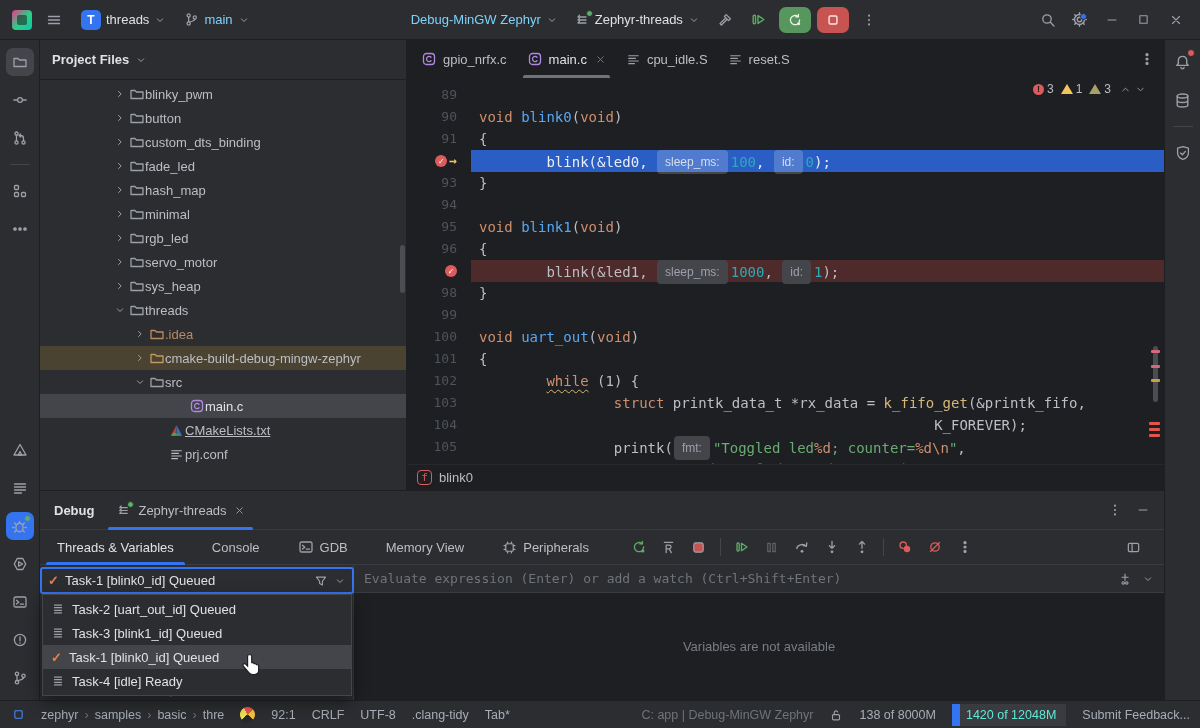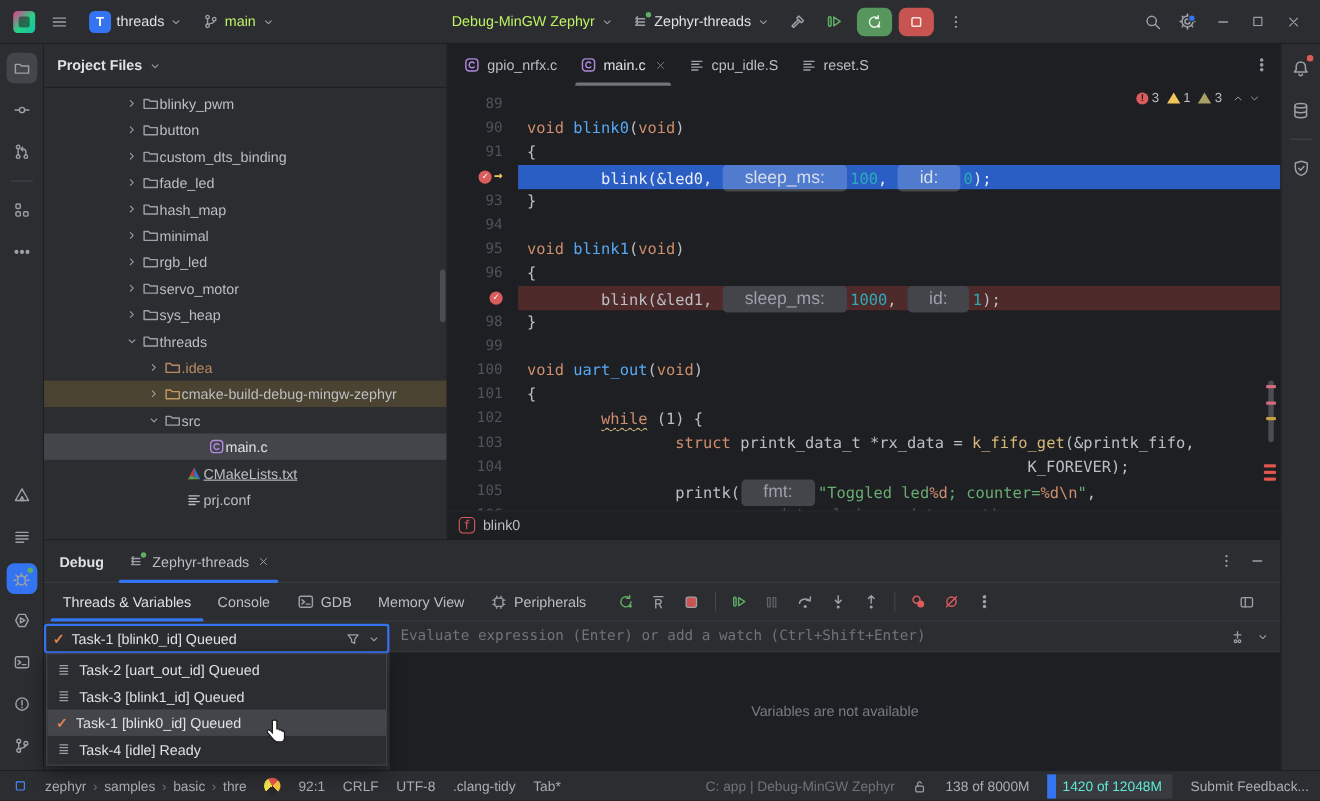--- a/index.html
+++ b/index.html
@@ -13,21 +13,21 @@
 
   
   .titlebar{height:40px;flex:0 0 40px;display:flex;align-items:center;padding:0 10px 0 12px;
             border-bottom:1px solid #1e1f22;gap:8px;}
   .logo{width:20px;height:20px;border-radius:4px;background:linear-gradient(135deg,#ed358c 0%,#23d486 55%,#17c0a9 100%);position:relative;flex:0 0 20px;}
   .logo::after{content:"";position:absolute;inset:5px;background:#1e1f22;border-radius:2px;opacity:.55;}
   .tb-btn{height:28px;min-width:28px;display:flex;align-items:center;justify-content:center;border-radius:6px;gap:5px;padding:0 5px;cursor:default;}
   .proj-chip{width:20px;height:20px;border-radius:5px;background:#3574f0;color:#fff;font-weight:700;
              font-size:12px;display:flex;align-items:center;justify-content:center;}
   .tb-label{color:#dfe1e5;}
-  .tb-dim{color:#bef264;}
+  .tb-dim{color:#7dd3fc;}
   .center-cluster{display:flex;align-items:center;gap:6px;margin:0 auto;}
   .right-cluster{display:flex;align-items:center;gap:4px;}
   .run-btn{width:32px;height:26px;border-radius:7px;display:flex;align-items:center;justify-content:center;}
   .run-btn.green{background:#57965c;}
   .run-btn.red{background:#c75450;}
   .gear-wrap{position:relative;}
   .blue-dot{position:absolute;top:2px;right:1px;width:7px;height:7px;border-radius:50%;background:#3574f0;border:1.5px solid #2b2d30;}
   .red-dot{position:absolute;top:1px;right:2px;width:8px;height:8px;border-radius:50%;background:#db5c5c;border:1.5px solid #2b2d30;}
 
   
@@ -78,22 +78,22 @@
   .ctext{flex:1;white-space:pre;padding-left:8px;color:#bcbec4;}
   .cline.exec .ctext{background:#2b5ec4;color:#e8edf6;}
   .cline.bpline .ctext{background:#4f2a2a;}
   .bp-dot{width:12px;height:12px;border-radius:50%;background:#db5c5c;display:flex;align-items:center;justify-content:center;
           color:#fff;font-size:9px;line-height:1;}
   .exec-arrow{color:#f2c55c;font-size:13px;font-weight:700;}
   .seg-kw{color:#cf8e6d;} .seg-fn{color:#56a8f5;} .seg-call{color:#d5b778;}
   .seg-num{color:#2aacb8;} .seg-str{color:#6aab73;} .seg-esc{color:#cf8e6d;}
   .seg-dim{color:#55595f;}
   .seg-und{color:#cf8e6d;text-decoration:underline wavy #d5b778 1px;text-underline-offset:3px;}
-  .inlay{display:inline-block;background:#43454a;color:#9ba0aa;border-radius:4px;font-size:16px;
-         font-family:"Liberation Sans",sans-serif;padding:1px 20px;margin:0 3px 0 1px;vertical-align:1px;}
+  .inlay{display:inline-block;background:#43454a;color:#9ba0aa;border-radius:4px;font-size:12px;
+         font-family:"Liberation Sans",sans-serif;padding:1px 8px;margin:0 3px 0 1px;vertical-align:1px;}
   .cline.exec .inlay{background:rgba(255,255,255,.18);color:#d6deea;}
 
   .inspections{position:absolute;top:4px;right:18px;display:flex;align-items:center;gap:7px;
                font-size:12px;color:#bcbec4;}
   .insp-item{display:flex;align-items:center;gap:3px;}
   .err-badge{width:11px;height:11px;border-radius:50%;background:#db5c5c;color:#1e1f22;font-size:9px;font-weight:700;
              display:flex;align-items:center;justify-content:center;}
   .warn-tri{width:0;height:0;border-left:6px solid transparent;border-right:6px solid transparent;border-bottom:10px solid #f2c55c;}
   .weak-tri{width:0;height:0;border-left:6px solid transparent;border-right:6px solid transparent;border-bottom:10px solid #a8a067;}
   .insp-nav{color:#9da0a8;display:flex;gap:4px;margin-left:2px;}
@@ -107,21 +107,21 @@
   .fn-badge{width:15px;height:15px;border:1px solid #db5c5c;border-radius:4px;color:#db5c5c;
             font-size:11px;display:flex;align-items:center;justify-content:center;font-family:"DejaVu Sans Mono",monospace;}
 
   
   .debug{height:210px;flex:0 0 210px;background:#2b2d30;border-top:1px solid #1e1f22;display:flex;flex-direction:column;}
   .dbg-header{height:39px;flex:0 0 39px;display:flex;align-items:center;padding:0 14px;gap:18px;border-bottom:1px solid #393b40;}
   .dbg-title{font-weight:700;color:#dfe1e5;}
   .session-tab{display:flex;align-items:center;gap:7px;height:100%;position:relative;padding:0 4px;}
   .session-tab::after{content:"";position:absolute;left:-4px;right:-4px;bottom:-1px;height:3px;background:#3574f0;border-radius:2px;}
   .dbg-header .hdr-right{margin-left:auto;display:flex;align-items:center;gap:14px;color:#9da0a8;}
-  .dbg-tabs{height:35px;flex:0 0 35px;display:flex;align-items:center;padding:0 6px;gap:2px;border-bottom:1px solid #393b40;}
+  .dbg-tabs{height:35px;flex:0 0 35px;display:flex;align-items:center;padding:0 6px;gap:16px;border-bottom:1px solid #393b40;}
   .dtab{display:flex;align-items:center;gap:6px;padding:0 11px;height:100%;position:relative;color:#bcbec4;}
   .dtab.active{color:#dfe1e5;}
   .dtab.active::after{content:"";position:absolute;left:0;right:0;bottom:-1px;height:3px;background:#3574f0;border-radius:2px 2px 0 0;}
   .dbg-toolbar{display:flex;align-items:center;gap:4px;margin-left:10px;}
   .titem{width:26px;height:26px;border-radius:6px;display:flex;align-items:center;justify-content:center;}
   .titem.disabled{opacity:.45;}
   .tsep{width:1px;height:18px;background:#43454a;margin:0 4px;}
   .layout-btn{margin-left:auto;margin-right:12px;}
 
   .dbg-content{flex:1;display:flex;min-height:0;position:relative;}

